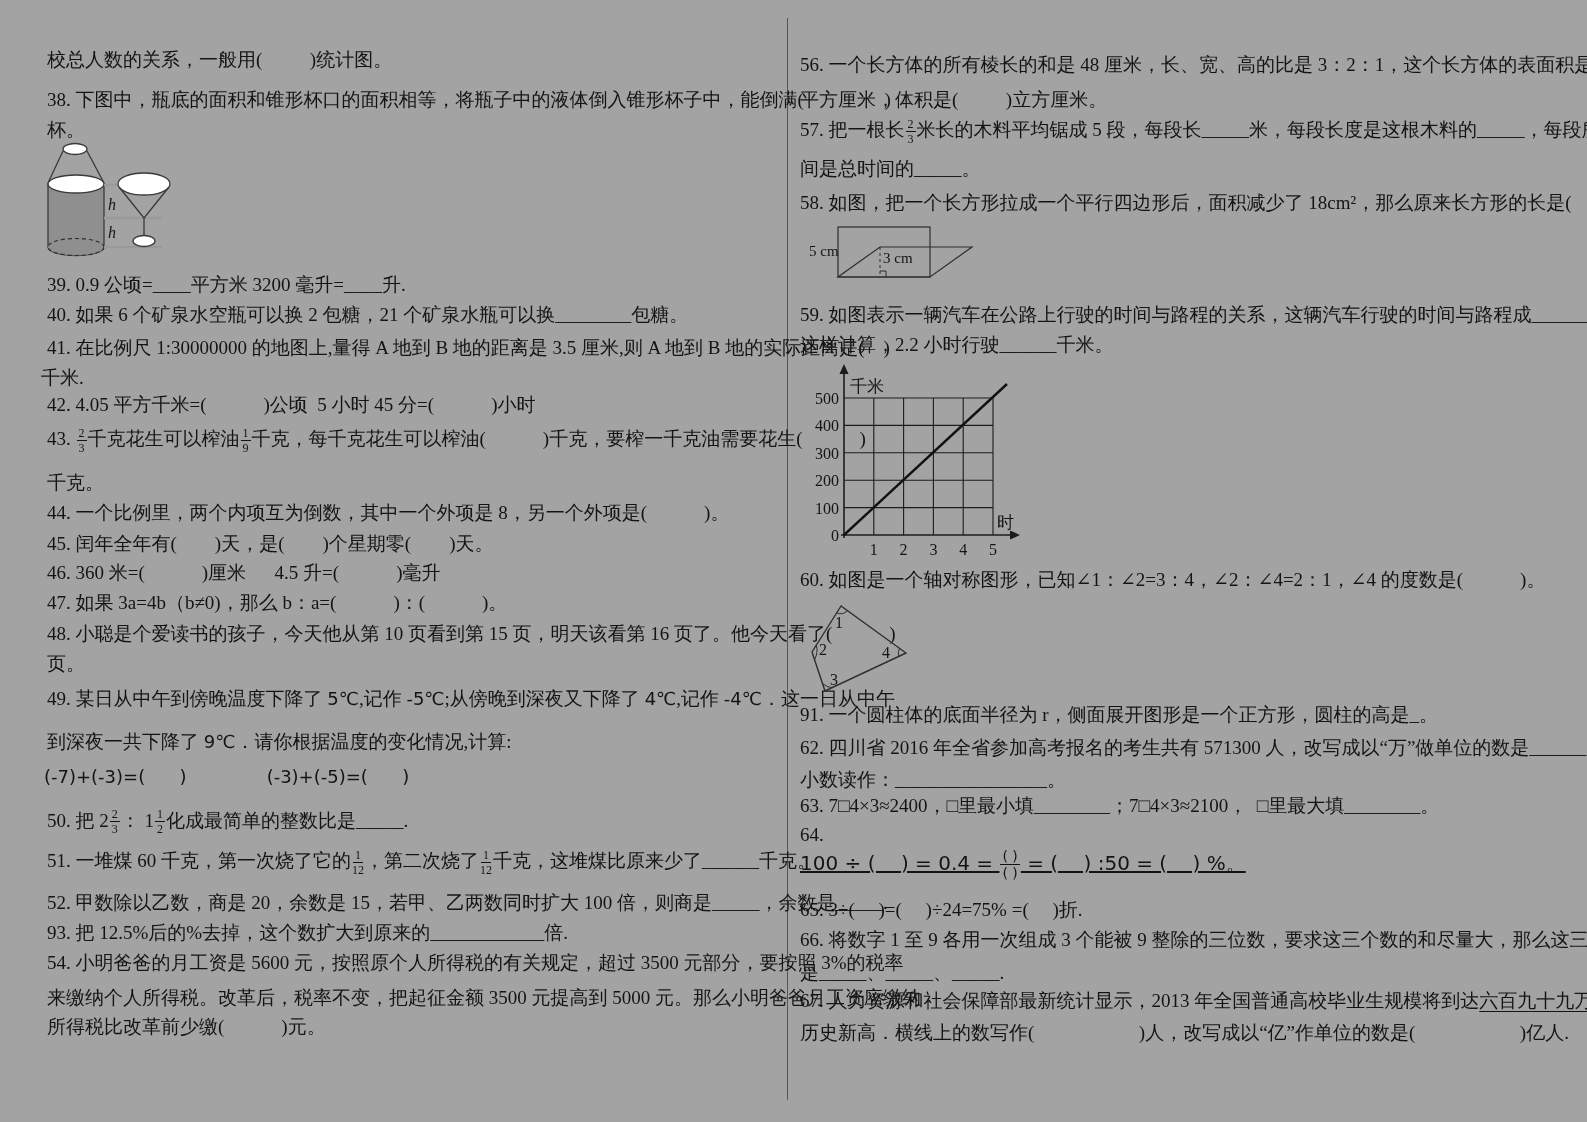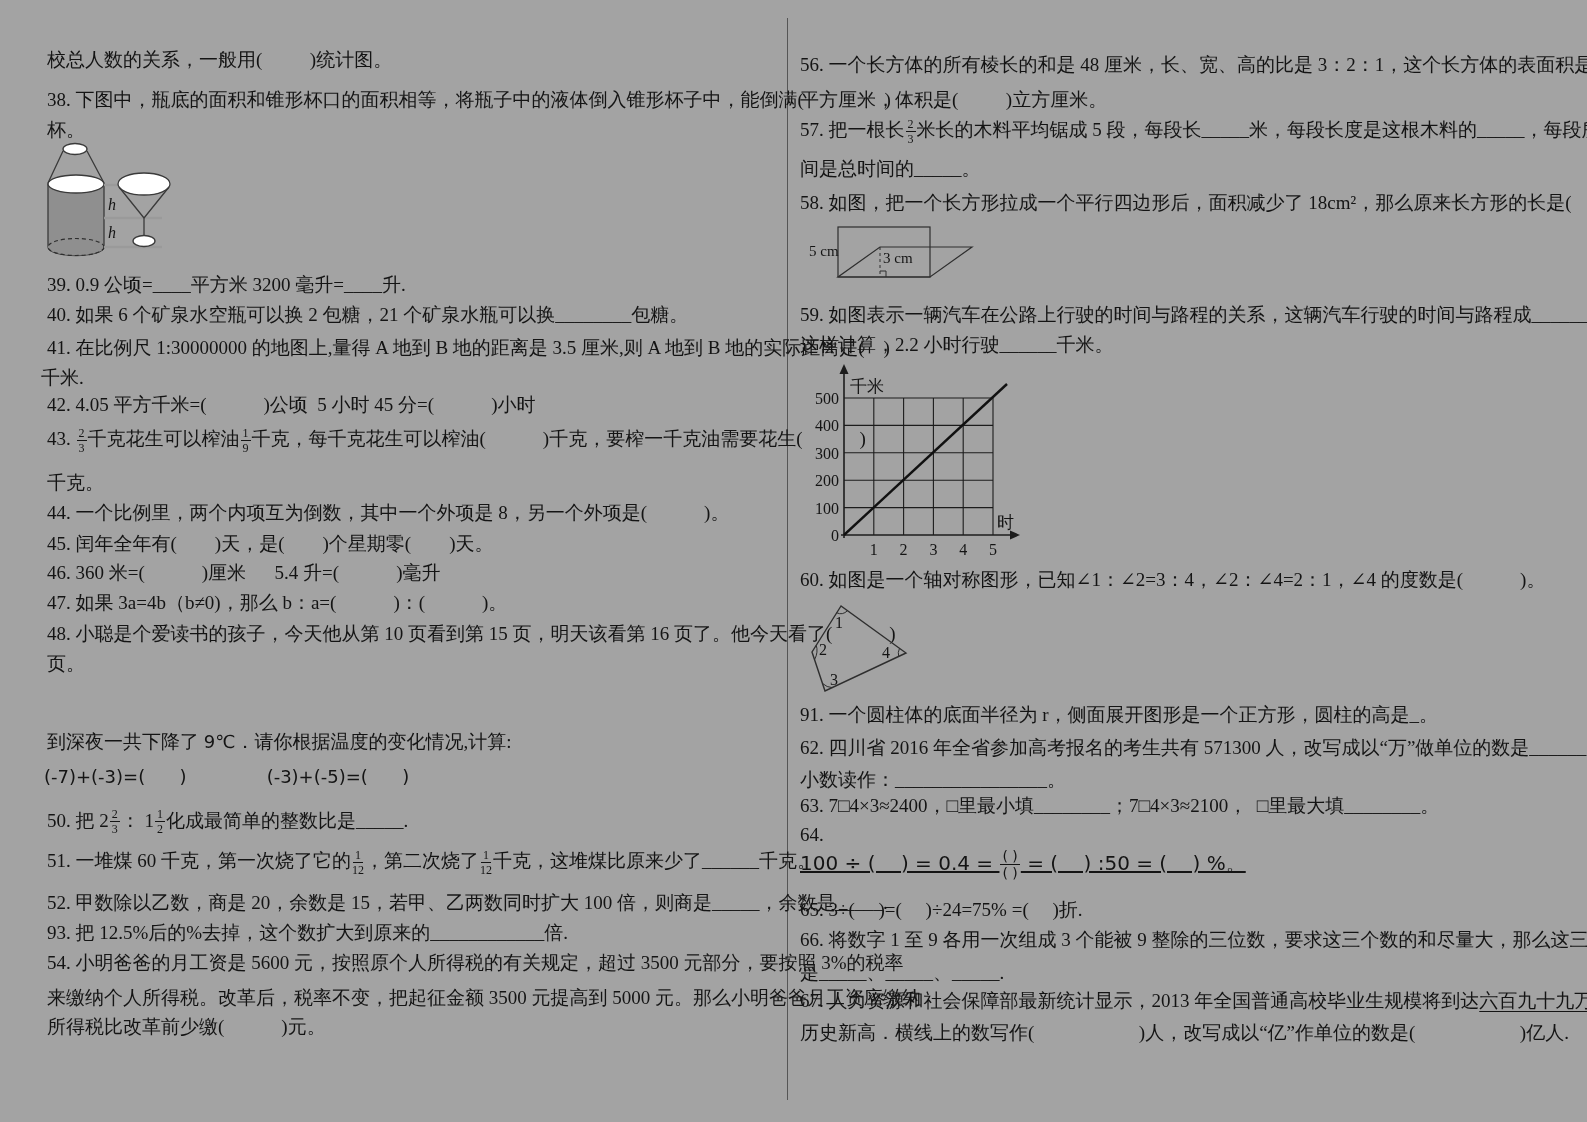--- a/index.html
+++ b/index.html
@@ -51,25 +51,26 @@
   <p class="line" style="left:47px;top:300px">40. 如果 6 个矿泉水空瓶可以换 2 包糖，21 个矿泉水瓶可以换________包糖。</p>
   <p class="line" style="left:47px;top:333px">41. 在比例尺 1:30000000 的地图上,量得 A 地到 B 地的距离是 3.5 厘米,则 A 地到 B 地的实际距离是(    )</p>
   <p class="line" style="left:41px;top:363px">千米.</p>
   <p class="line" style="left:47px;top:390px">42. 4.05 平方千米=(            )公顷  5 小时 45 分=(            )小时</p>
 
   <p class="line" style="left:47px;top:424px"><span>43. </span><span class="frac"><span class="num">2</span><span class="den">3</span></span><span>千克花生可以榨油</span><span class="frac"><span class="num">1</span><span class="den">9</span></span><span>千克，每千克花生可以榨油(            )千克，要榨一千克油需要花生(            )</span></p>
   <p class="line" style="left:47px;top:468px">千克。</p>
 
   <p class="line" style="left:47px;top:498px">44. 一个比例里，两个内项互为倒数，其中一个外项是 8，另一个外项是(            )。</p>
   <p class="line" style="left:47px;top:529px">45. 闰年全年有(        )天，是(        )个星期零(        )天。</p>
-  <p class="line" style="left:47px;top:558px">46. 360 米=(            )厘米      5.4 升=(            )毫升</p>
+  <p class="line" style="left:47px;top:558px">46. 360 米=(            )厘米      4.5 升=(            )毫升</p>
   <p class="line" style="left:47px;top:588px">47. 如果 3a=4b（b≠0)，那么 b：a=(            )：(            )。</p>
   <p class="line" style="left:47px;top:619px">48. 小聪是个爱读书的孩子，今天他从第 10 页看到第 15 页，明天该看第 16 页了。他今天看了(            )</p>
   <p class="line" style="left:47px;top:649px">页。</p>
 
+  <p class="line" style="left:47px;top:684px"><span>49. 某日从中午到傍晚温度下降了 </span><span class="hand">5℃</span><span>,记作 </span><span class="hand">-5℃</span><span>;从傍晚到深夜又下降了 </span><span class="hand">4℃</span><span>,记作 </span><span class="hand">-4℃</span><span>．这一日从中午</span></p>
   <p class="line" style="left:47px;top:727px"><span>到深夜一共下降了 </span><span class="hand">9℃</span><span>．请你根据温度的变化情况,计算:</span></p>
   <p class="line hand" style="left:44px;top:762px">(-7)+(-3)=(      )              (-3)+(-5)=(      )</p>
 
   <p class="line" style="left:47px;top:806px"><span>50. 把 2</span><span class="frac raised"><span class="num">2</span><span class="den">3</span></span><span>： 1</span><span class="frac raised"><span class="num">1</span><span class="den">2</span></span><span>化成最简单的整数比是_____.</span></p>
 
   <p class="line" style="left:47px;top:846px"><span>51. 一堆煤 60 千克，第一次烧了它的</span><span class="frac"><span class="num">1</span><span class="den">12</span></span><span>，第二次烧了</span><span class="frac"><span class="num">1</span><span class="den">12</span></span><span>千克，这堆煤比原来少了______千克。</span></p>
 
   <p class="line" style="left:47px;top:888px">52. 甲数除以乙数，商是 20，余数是 15，若甲、乙两数同时扩大 100 倍，则商是_____，余数是_____.</p>
   <p class="line" style="left:47px;top:918px">93. 把 12.5%后的%去掉，这个数扩大到原来的____________倍.</p>
   <p class="line" style="left:47px;top:948px">54. 小明爸爸的月工资是 5600 元，按照原个人所得税的有关规定，超过 3500 元部分，要按照 3%的税率</p>

